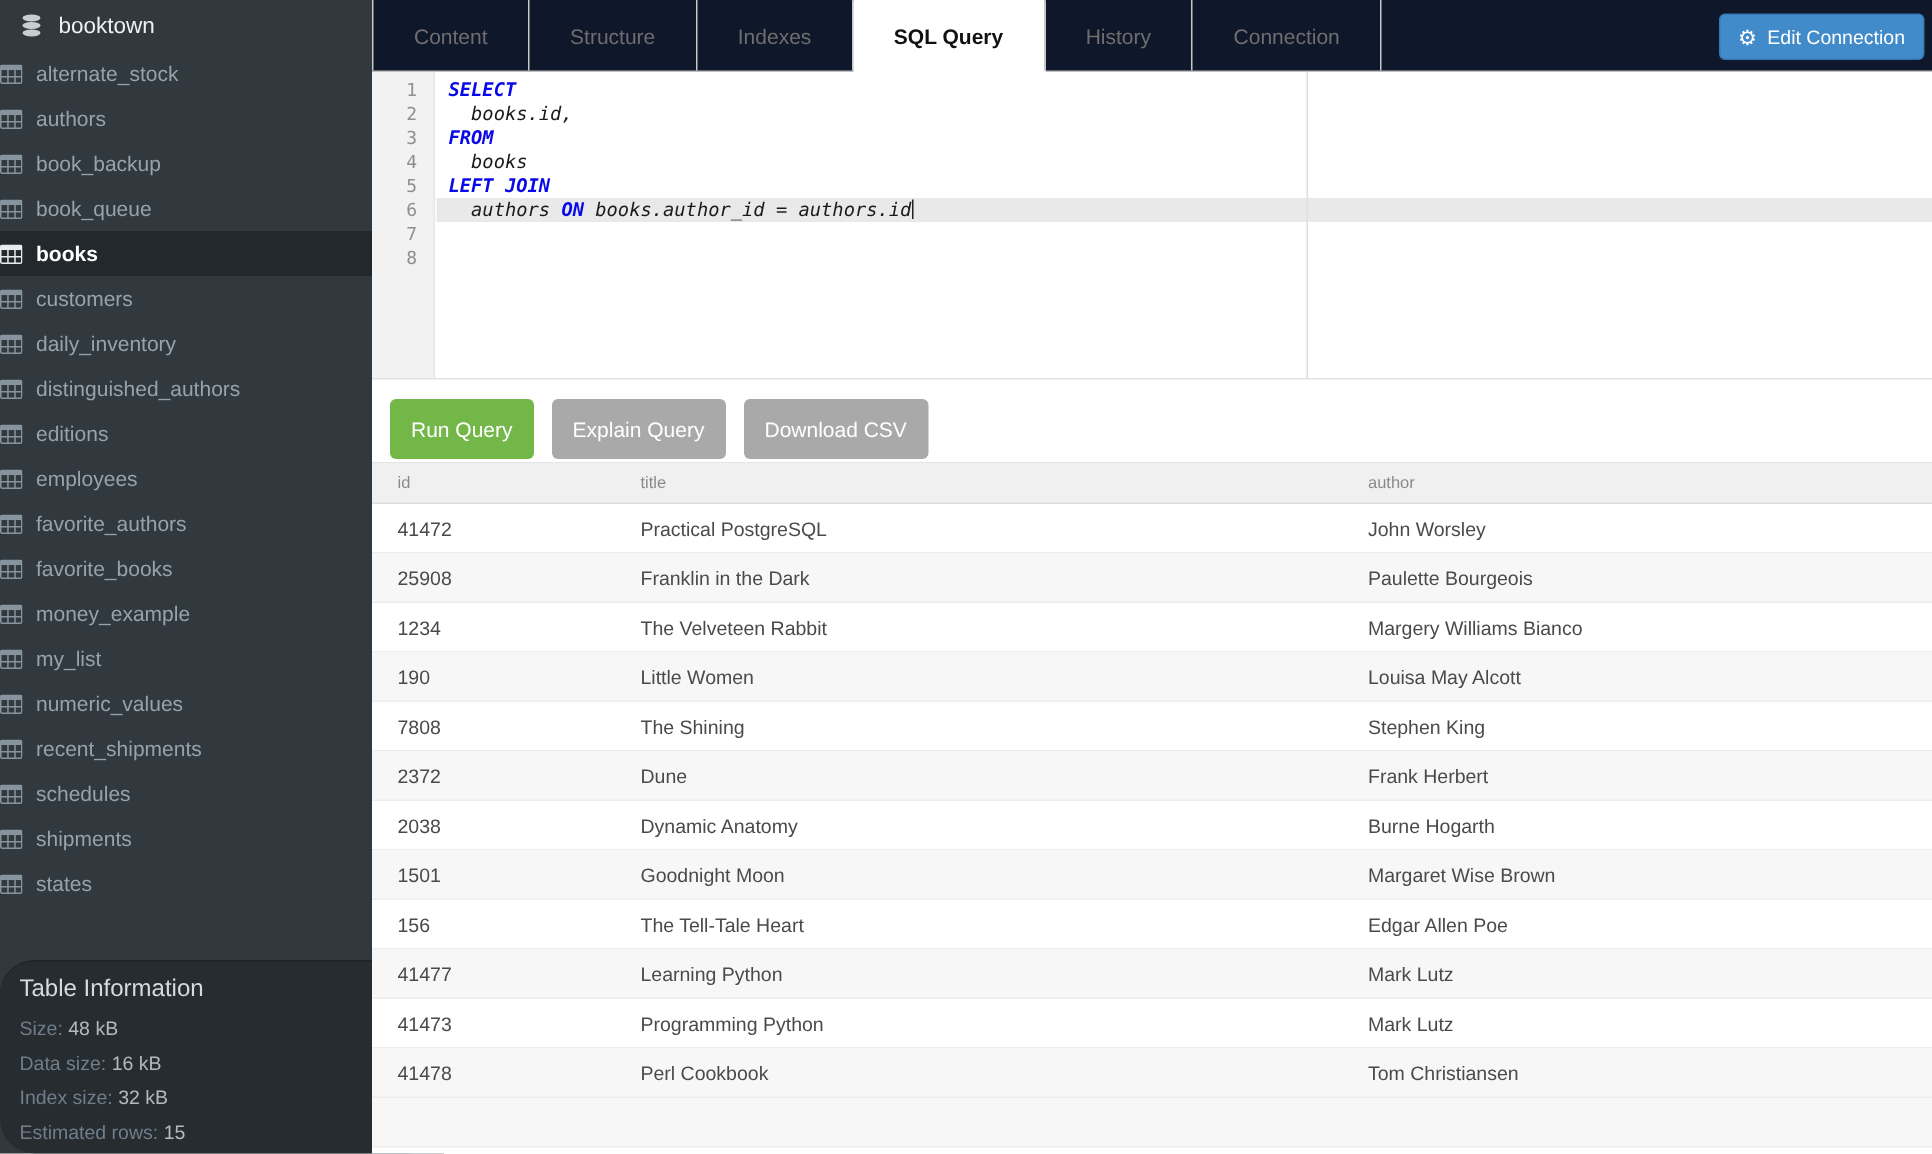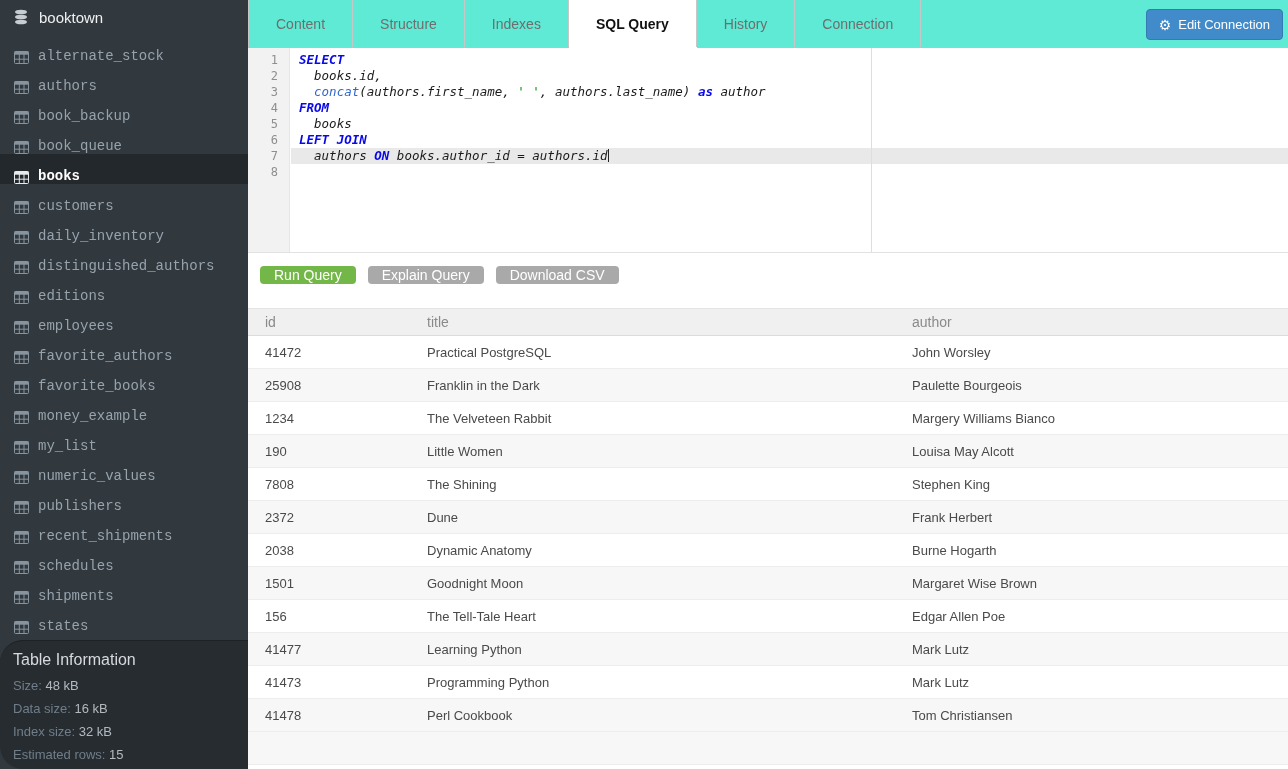--- a/index.html
+++ b/index.html
@@ -5,35 +5,35 @@
   * { margin:0; padding:0; box-sizing:border-box; }
   html,body { width:1288px; height:769px; overflow:hidden; background:#fff;
     font-family:"Liberation Sans","DejaVu Sans",sans-serif; }
 
   
   .sidebar { position:absolute; left:0; top:0; width:296px; height:769px;
     background:#31383e; overflow:hidden; }
   .db-header { height:34px; display:flex; align-items:center; padding-left:13px;
     color:#eef1f2; font-size:15px; gap:10px; }
   .db-header svg { color:#c7cdd2; }
-  .tbl-item { height:30px; display:flex; align-items:flex-end; padding-left:14px;
-    gap:9px; color:#97a3ac; font-size:14px; cursor:pointer;font-family:Liberation Mono, monospace; }
+  .tbl-item { height:30px; display:flex; align-items:center; 
+    gap:9px; color:#97a3ac; font-size:14px; cursor:pointer; }
   .tbl-item svg { color:#87949e; flex:none; }
   .tbl-item.active { background:#23282c; color:#ffffff; font-weight:bold; }
   .tbl-item.active svg { color:#e8ebed; }
   .info-panel { position:absolute; left:0; right:0; bottom:0; height:129px;
     background:#272c31; border-top:1px solid #1d2226; padding:10px 0 0 13px;border-radius:23px; }
   .info-title { color:#d6dadd; font-size:16px; margin-bottom:9px; }
   .info-row { font-size:13px; margin-bottom:8px; color:#6f7e8a; }
   .info-row b { color:#b2bac0; font-weight:normal; }
 
   
   .main { position:absolute; left:248px; top:0; right:0; bottom:0; background:#fff; }
 
-  .tabbar { position:relative; height:48px; background:#5eead4;
+  .tabbar { position:relative; height:48px; background:#0f172a;
     border-bottom:1px solid #bfbfbf; display:flex; align-items:stretch; }
   .tab { display:flex; align-items:center; padding:0 27px; font-size:14px;
     color:#6e6e6e; cursor:pointer; border-right:1px solid #c7c7c7; }
   .tab:first-child { border-left:1px solid #c7c7c7; }
   .tab.active { background:#fff; color:#111; font-weight:bold;
     box-shadow:0 1px 0 0 #fff; }
   .edit-conn { position:absolute; right:5px; top:9px; height:31px;
     background:#428bca; border:1px solid #3579b5; border-radius:4px; color:#fff;
     font-size:13px; display:flex; align-items:center; gap:7px; padding:0 12px;
     cursor:pointer; font-family:inherit; }
@@ -54,29 +54,29 @@
   .tok-str { color:#009900; }
   .tok-txt { color:#1a1a1a; }
   .caret { display:inline-block; width:1px; height:13px; background:#222;
     vertical-align:-2px; }
   .editor-divider { position:absolute; top:0; bottom:0; left:623px; width:1px;
     background:#dedede; }
 
   
   .actions { height:55px; padding:13px 0 0 12px; display:flex; gap:12px;
     background:#fff; }
-  .btn { height:18px; padding:0 14px; border-radius:4px; color:#fff;
+  .btn { height:40px; padding:0 14px; border-radius:4px; color:#fff;
     font-size:14px; border:none; cursor:pointer; font-family:inherit; }
   .btn-green { background:#74b749; }
   .btn-gray  { background:#a9a9a9;text-align:center; }
 
   
   .results { border-top:1px solid #e4e4e4; }
   .r-head { display:flex; height:27px; align-items:center; background:#f0f0f0;
-    border-bottom:1px solid #dcdcdc; color:#8a8a8a; font-size:14px; }
+    border-bottom:1px solid #dcdcdc; color:#8a8a8a; font-size:11px; }
   .r-row { display:flex; height:33px; align-items:center; color:#4a4a4a;
     font-size:13px; border-bottom:1px solid #ededed; background:#fff; }
   .r-row.alt { background:#f7f7f7; }
   .c-id    { width:162px; padding-left:17px; flex:none; }
   .c-title { width:485px; padding-left:17px; flex:none; }
   .c-author{ flex:1; padding-left:17px; }
 </style>
 </head>
 <body>
 
@@ -232,30 +232,20 @@
       </div>
       <div class="tbl-item">
         <svg width="15" height="13" viewBox="0 0 15 13">
           <rect x="0.5" y="0.5" width="14" height="12" rx="1" fill="none" stroke="currentColor"></rect>
           <rect x="0.5" y="0.5" width="14" height="3.2" fill="currentColor"></rect>
           <line x1="5.3" y1="1" x2="5.3" y2="12.5" stroke="currentColor"></line>
           <line x1="10" y1="1" x2="10" y2="12.5" stroke="currentColor"></line>
           <line x1="0.5" y1="8.2" x2="14.5" y2="8.2" stroke="currentColor"></line>
         </svg>
         <span>numeric_values</span>
-      </div>
-      <div class="tbl-item">
-        <svg width="15" height="13" viewBox="0 0 15 13">
-          <rect x="0.5" y="0.5" width="14" height="12" rx="1" fill="none" stroke="currentColor"></rect>
-          <rect x="0.5" y="0.5" width="14" height="3.2" fill="currentColor"></rect>
-          <line x1="5.3" y1="1" x2="5.3" y2="12.5" stroke="currentColor"></line>
-          <line x1="10" y1="1" x2="10" y2="12.5" stroke="currentColor"></line>
-          <line x1="0.5" y1="8.2" x2="14.5" y2="8.2" stroke="currentColor"></line>
-        </svg>
-        <span>publishers</span>
       </div>
       <div class="tbl-item">
         <svg width="15" height="13" viewBox="0 0 15 13">
           <rect x="0.5" y="0.5" width="14" height="12" rx="1" fill="none" stroke="currentColor"></rect>
           <rect x="0.5" y="0.5" width="14" height="3.2" fill="currentColor"></rect>
           <line x1="5.3" y1="1" x2="5.3" y2="12.5" stroke="currentColor"></line>
           <line x1="10" y1="1" x2="10" y2="12.5" stroke="currentColor"></line>
           <line x1="0.5" y1="8.2" x2="14.5" y2="8.2" stroke="currentColor"></line>
         </svg>
         <span>recent_shipments</span>
@@ -326,21 +316,20 @@
         <div>3</div>
         <div>4</div>
         <div>5</div>
         <div>6</div>
         <div>7</div>
         <div>8</div>
       </div>
     <div class="code" id="code">
         <div class="code-line"><span class="tok-kw">SELECT</span></div>
         <div class="code-line"><span class="tok-txt">  books.id,</span></div>
-        <div class="code-line"><span class="tok-txt">  </span><span class="tok-fn">concat</span><span class="tok-txt">(authors.first_name, </span><span class="tok-str">' '</span><span class="tok-txt">, authors.last_name) </span><span class="tok-kw">as</span><span class="tok-txt"> author</span></div>
         <div class="code-line"><span class="tok-kw">FROM</span></div>
         <div class="code-line"><span class="tok-txt">  books</span></div>
         <div class="code-line"><span class="tok-kw">LEFT JOIN</span></div>
         <div class="code-line active"><span class="tok-txt">  authors </span><span class="tok-kw">ON</span><span class="tok-txt"> books.author_id = authors.id</span><span class="caret"></span></div>
       </div>
     <div class="editor-divider"></div>
   </div>
 
   <div class="actions">
     <button class="btn btn-green">Run Query</button>

